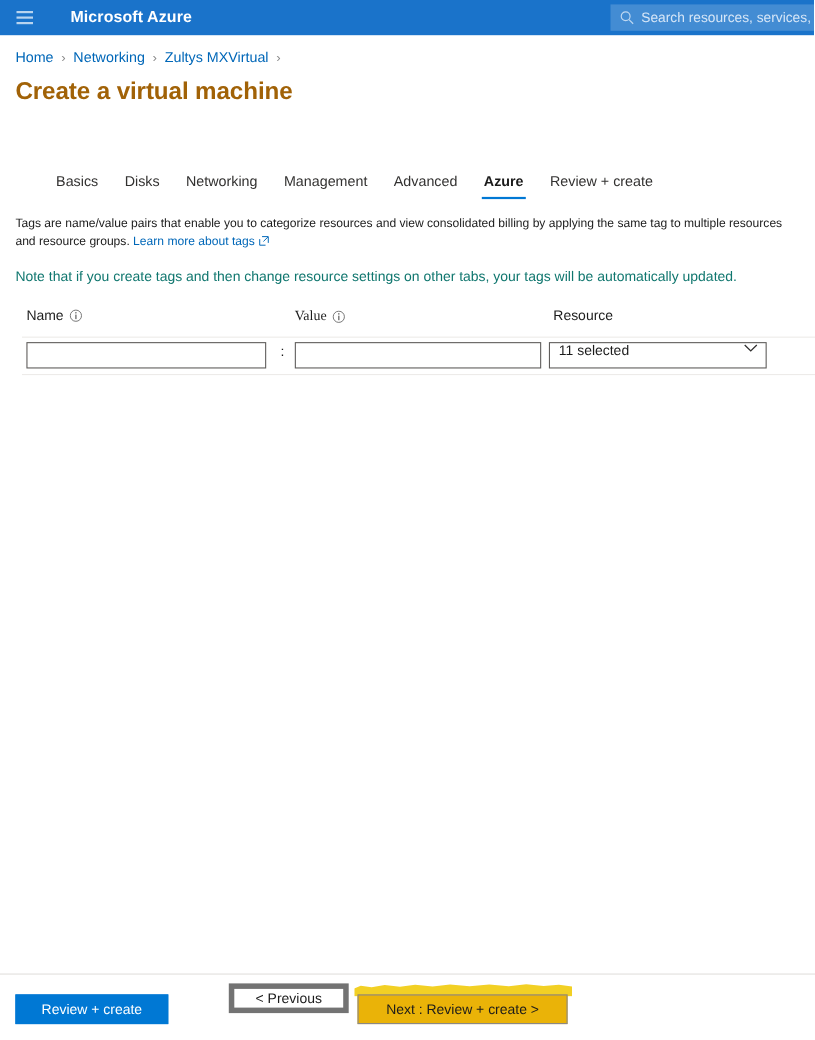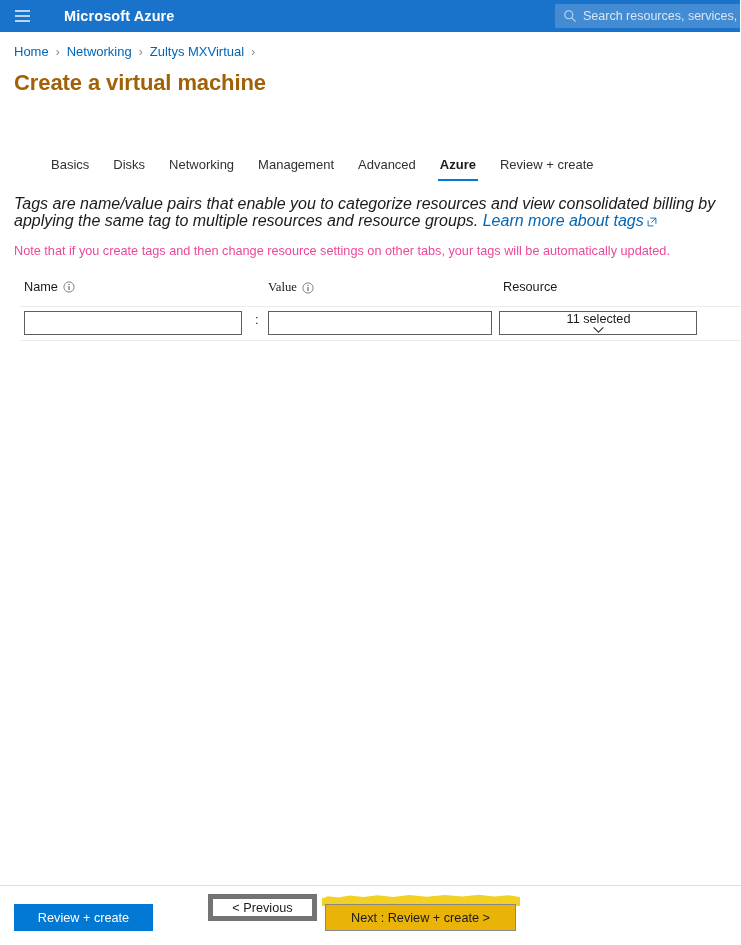--- a/index.html
+++ b/index.html
@@ -110,31 +110,30 @@
     left: 10px; right: 10px; bottom: 0;
     height: 2px;
     background: #0078d4;
   }
 
   
   .desc {
     position: absolute;
     left: 14px; top: 195px;
     width: 718px;
-    font-size: 16px;
+    font-size: 11px;
     color: #1b1b1b;
     line-height: 17px;
-    font-style: italic;
   }
   .desc-2 {
     position: absolute;
     left: 14px; top: 243px;
     width: 718px;
     font-size: 12.7px;
-    color: #ec4899;
+    color: #0f766e;
     line-height: 17px;
   }
   .link {
     color: #0067b8;
     text-decoration: none;
     cursor: pointer;
   }
   .ext-icon {
     display: inline-block;
     vertical-align: -1px;
@@ -193,25 +192,24 @@
     position: absolute;
     left: 255px; top: 2px;
     font-size: 12.7px;
     color: #1b1b1b;
   }
   .dropdown {
     position: absolute;
     left: 499px; width: 198px; height: 24px;
     border: 1px solid #605e5c;
     background: #ffffff;
-    display: flex; align-items: center;
+    display: flex; align-items: flex-start;
     justify-content: space-between;
     padding: 0 7px 0 8px;
     cursor: pointer;
-    flex-direction: column;
   }
   .dd-label {
     font-size: 12.7px;
     color: #1b1b1b;
     white-space: nowrap;
   }
 
   
   .footer {
     position: absolute;

